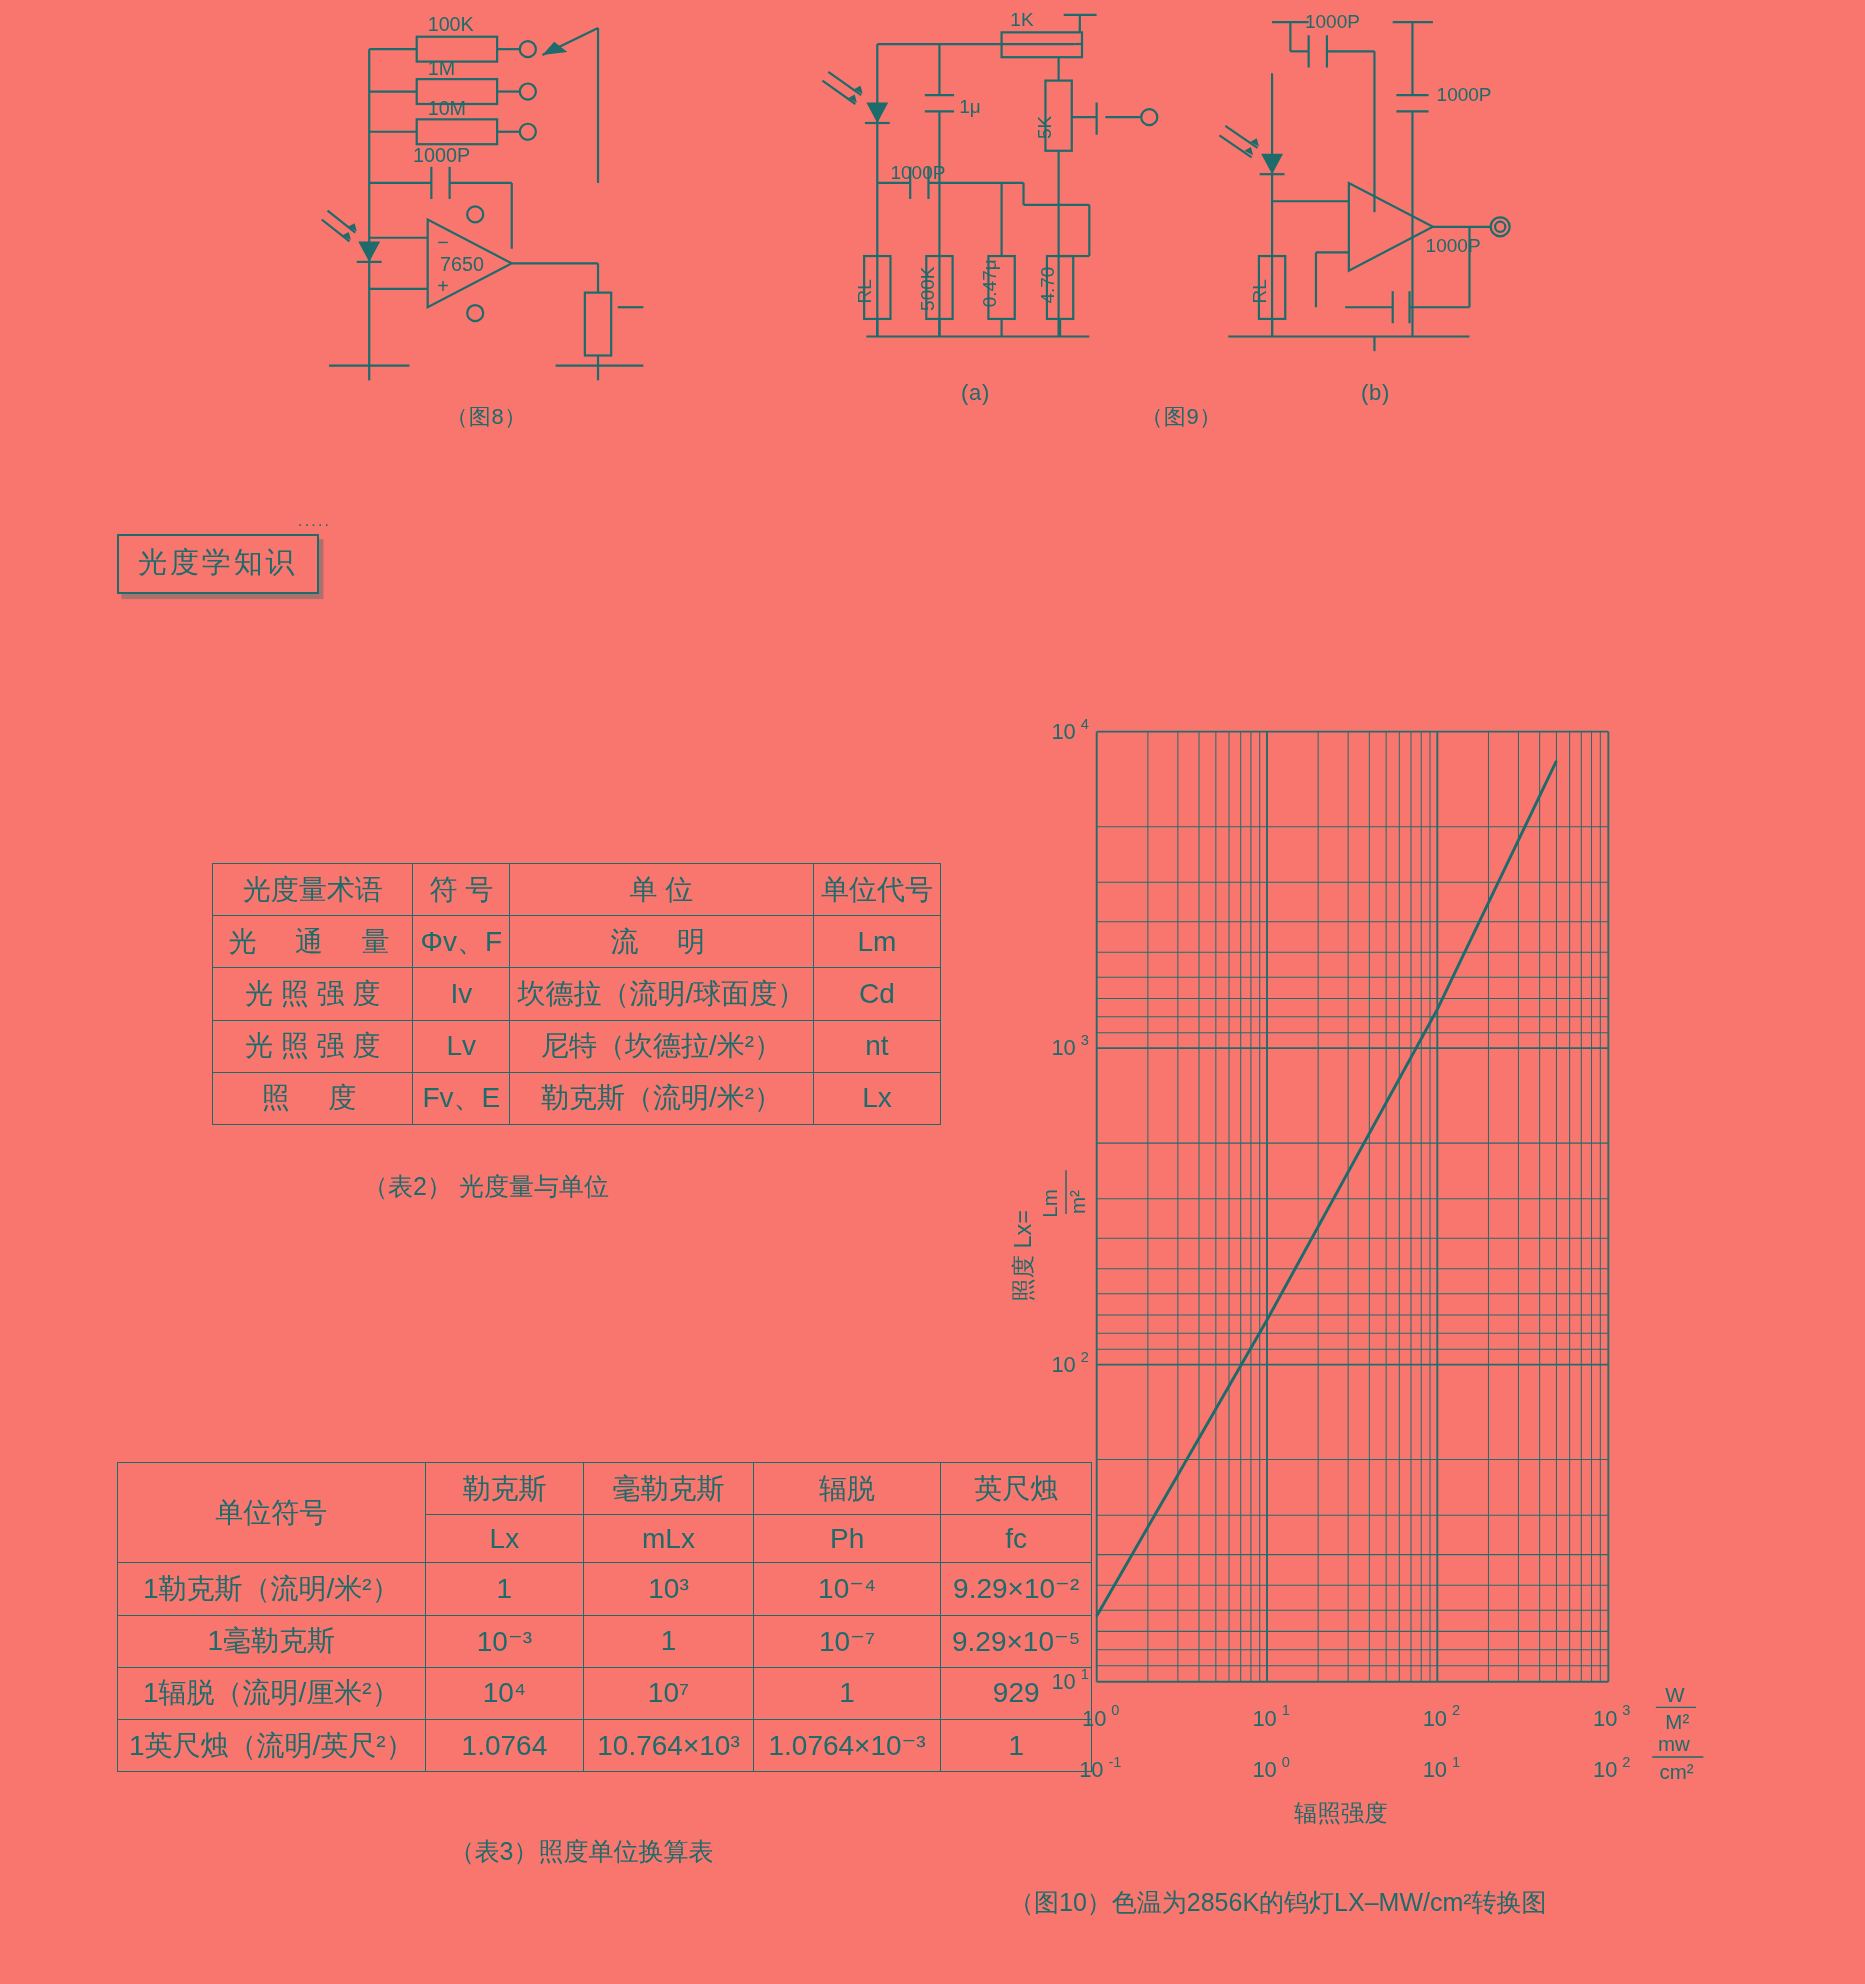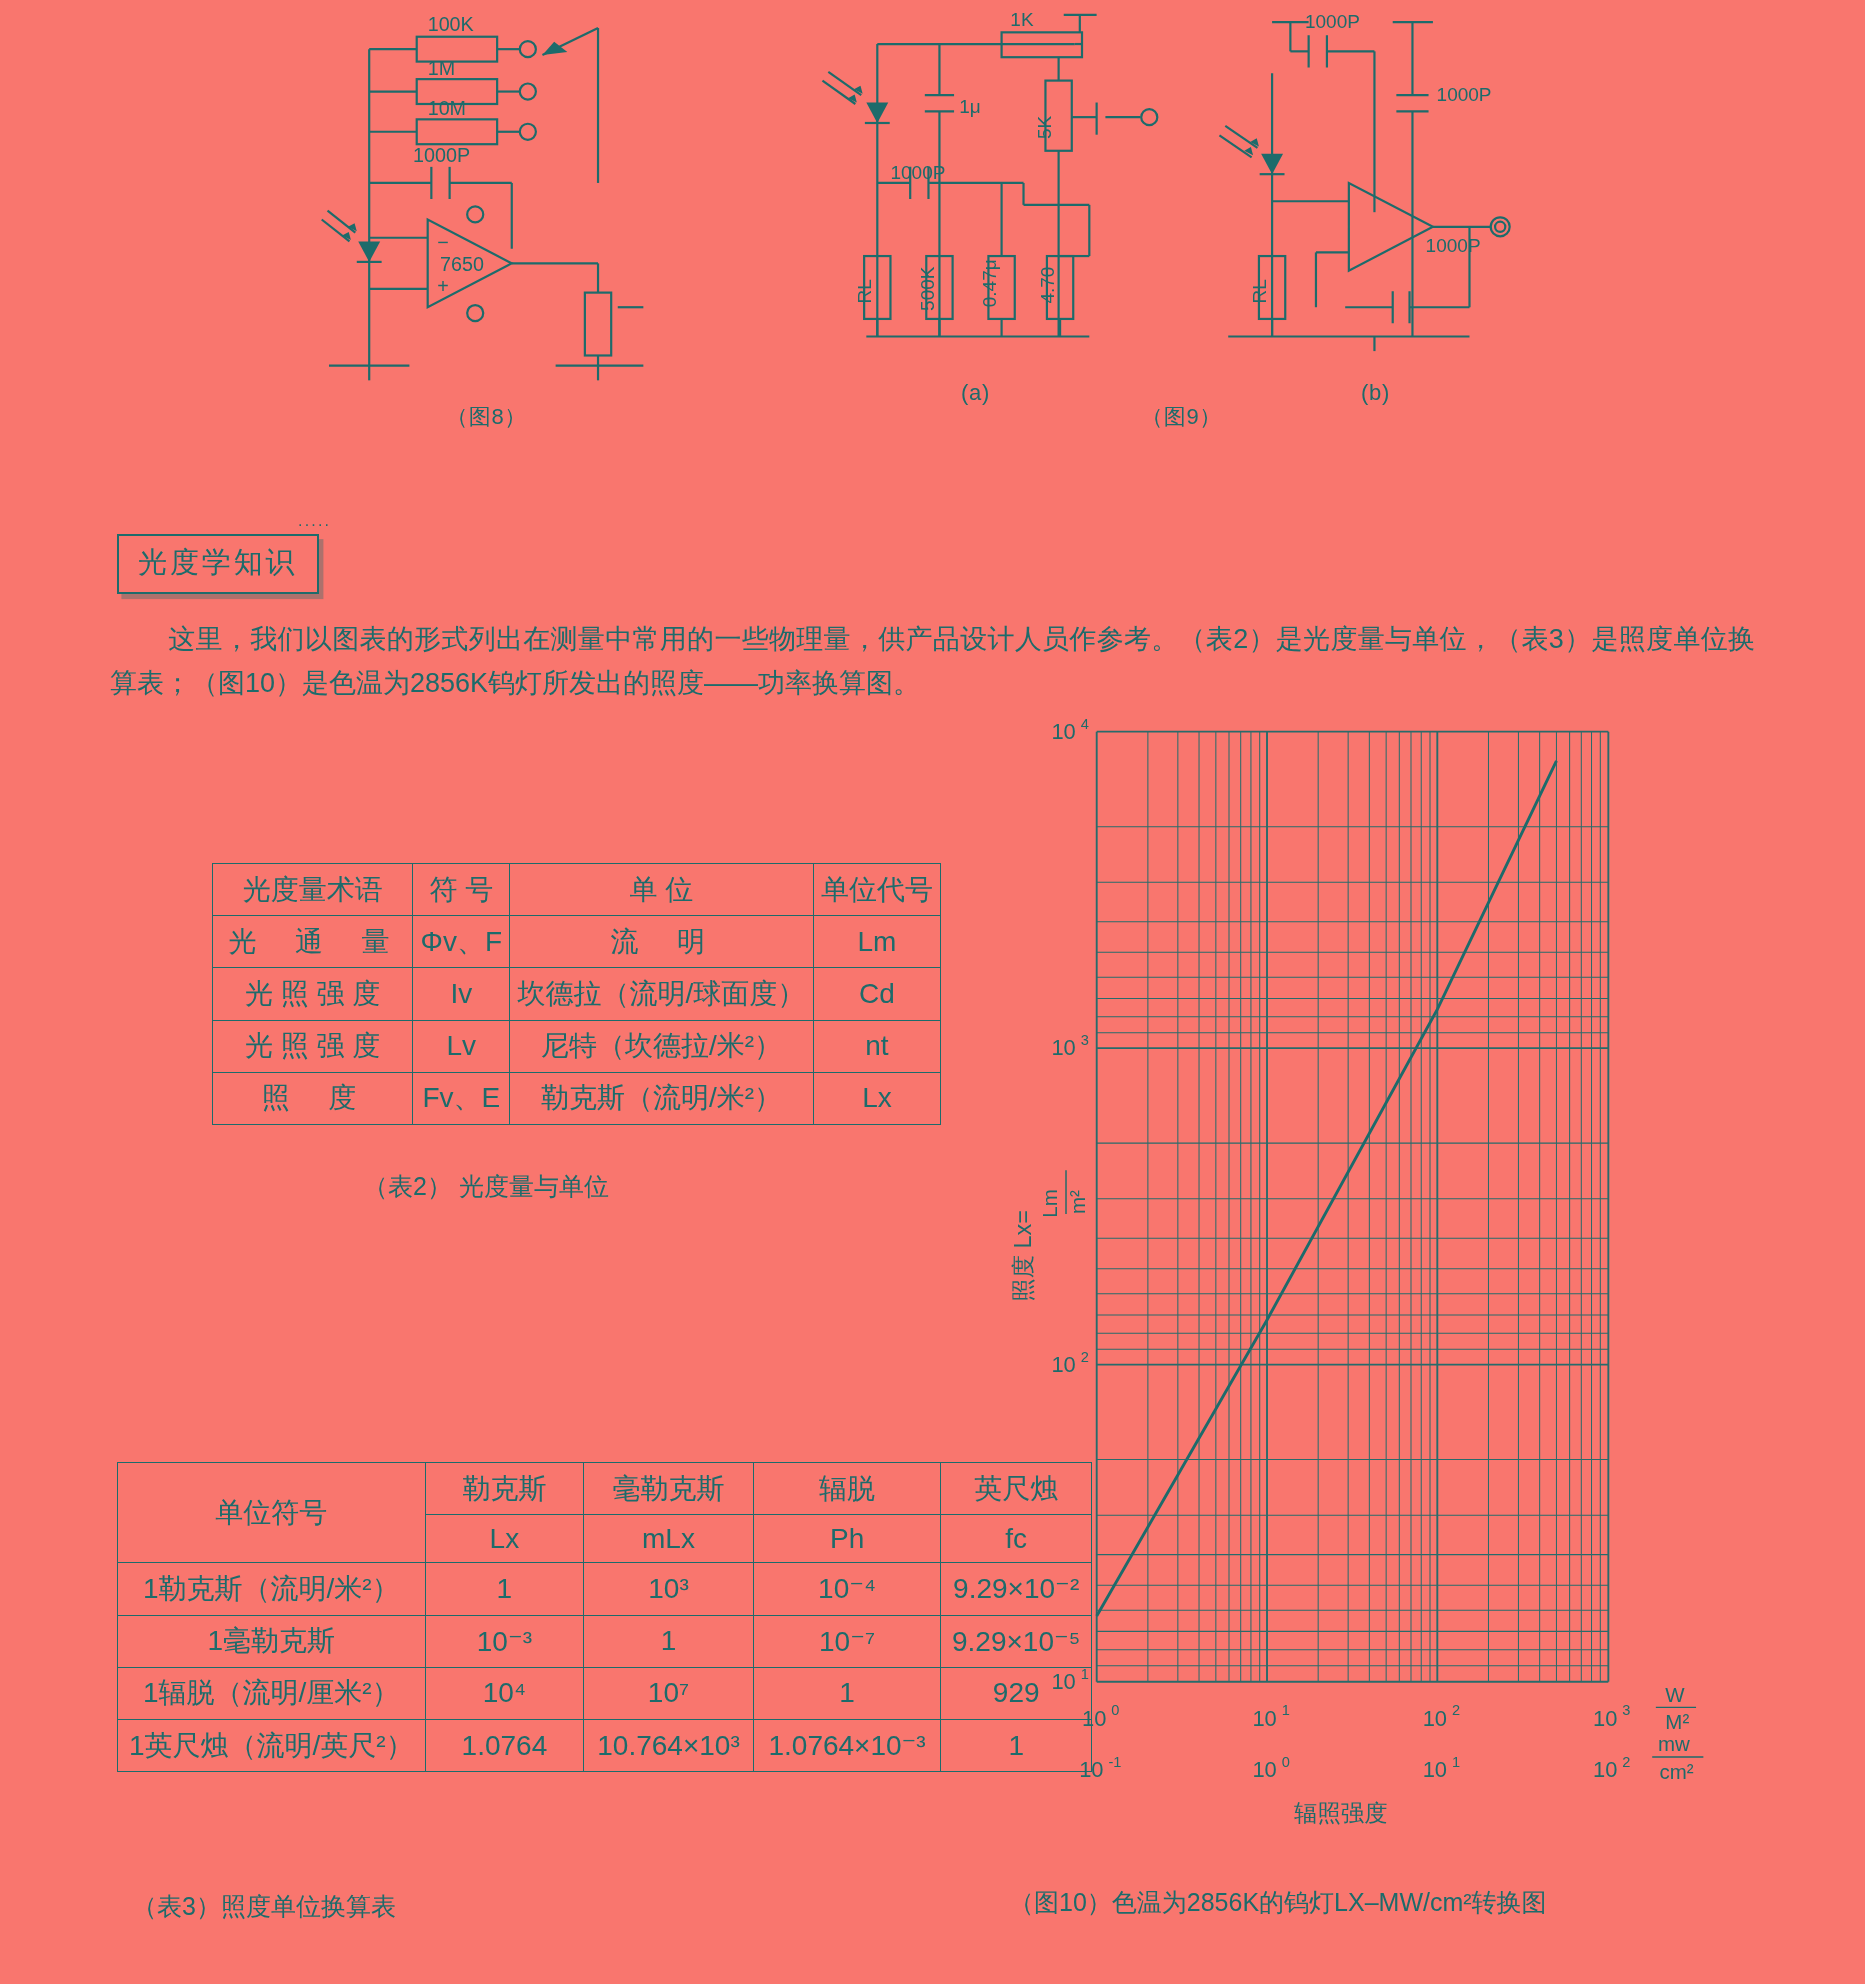--- a/index.html
+++ b/index.html
@@ -48,21 +48,21 @@
     padding:6.6px 7.3px;
     color:#1d6b6b;
   }
   #table2{position:absolute;left:212px;top:863px;}
   #table2 td{height:37px;}
   .sp4{letter-spacing:0.55em;padding-left:.55em;}
   .t2cap{position:absolute;left:219px;top:1170px;width:534px;text-align:center;font-size:25px;}
 
   #table3{position:absolute;left:117px;top:1462px;}
   #table3 td{height:34px;}
-  .t3cap{position:absolute;left:132px;top:1890px;width:899px;font-size:25px;}
+  .t3cap{position:absolute;left:132px;top:1835px;width:899px;text-align:center;font-size:25px;}
 
   
   .chartwrap{position:absolute;left:1009px;top:702px;width:804px;height:1141px;}
   .chart-cap{position:absolute;left:1009px;top:1886px;width:804px;font-size:25px;}
   svg{display:block;}
   text{font-family:"Liberation Sans","DejaVu Sans",sans-serif;fill:#1d6b6b;}
 </style>
 </head>
 <body>
 
@@ -237,21 +237,20 @@
 
     <div class="cap" style="left:446px;top:402px;">（图8）</div>
     <div class="cap" style="left:961px;top:380px;">(a)</div>
     <div class="cap" style="left:1141px;top:402px;">（图9）</div>
     <div class="cap" style="left:1361px;top:380px;">(b)</div>
   </div>
 
   <div class="badge-dots">.....</div>
   <div class="badge">光度学知识</div>
 
-  <div class="para"><span class="indent"></span><span>这里，我们以图表的形式列出在测量中常用的一些物理量，供产品设计人员作参考。（表2）是光度量与单位，（表3）是照度单位换算表；（图10）是色温为2856K钨灯所发出的照度——功率换算图。</span></div>
 
   <table id="table2">
     <tbody>
         <tr>
       <td>光度量术语</td>
       <td>符 号</td>
       <td>单 位</td>
       <td>单位代号</td>
     </tr>
     <tr>

